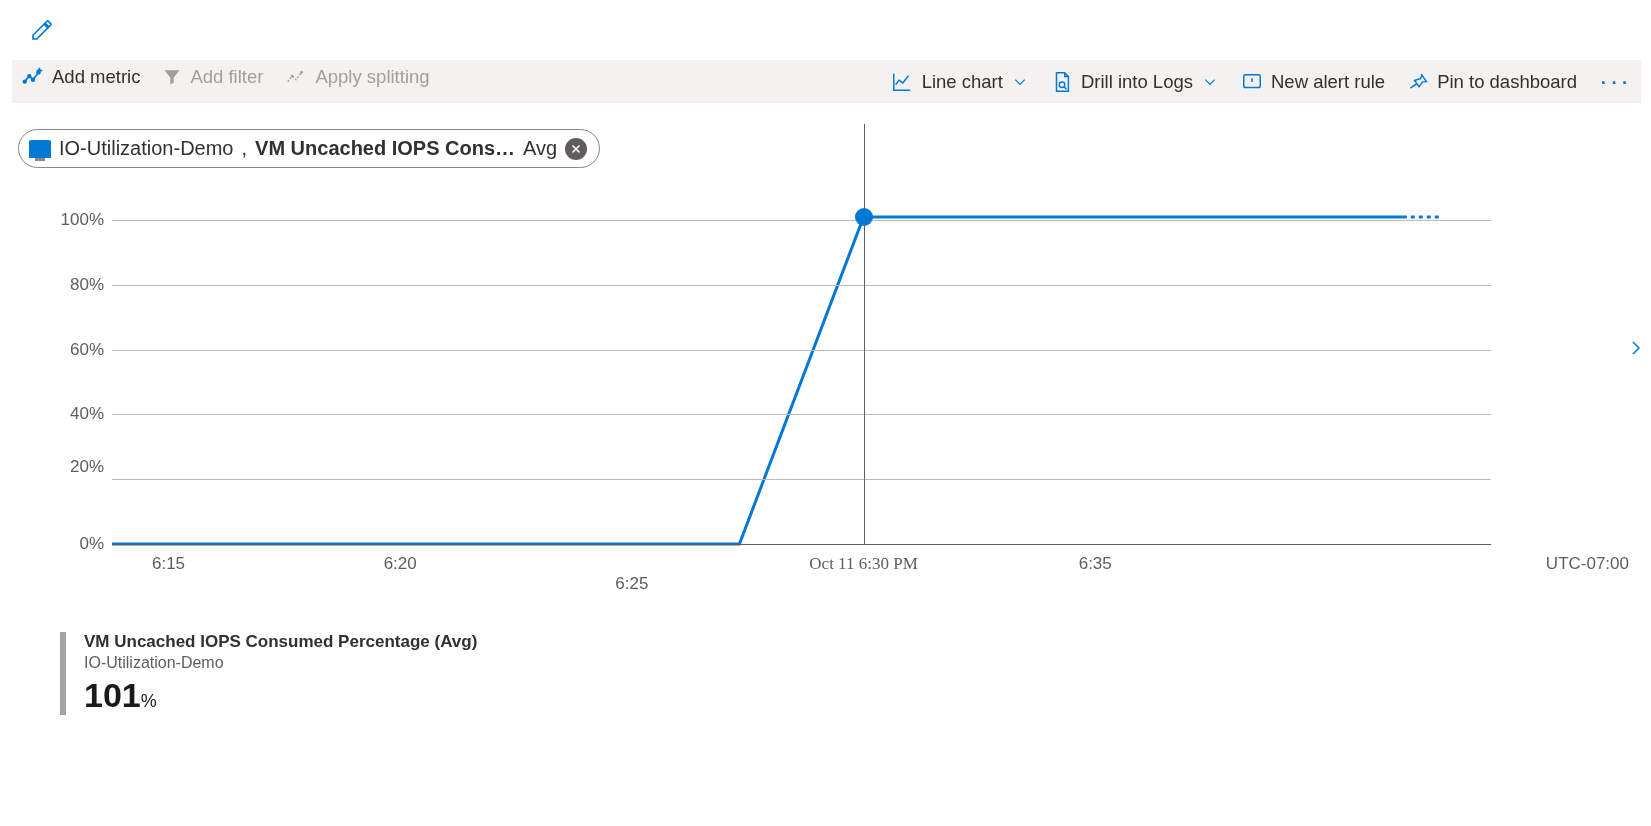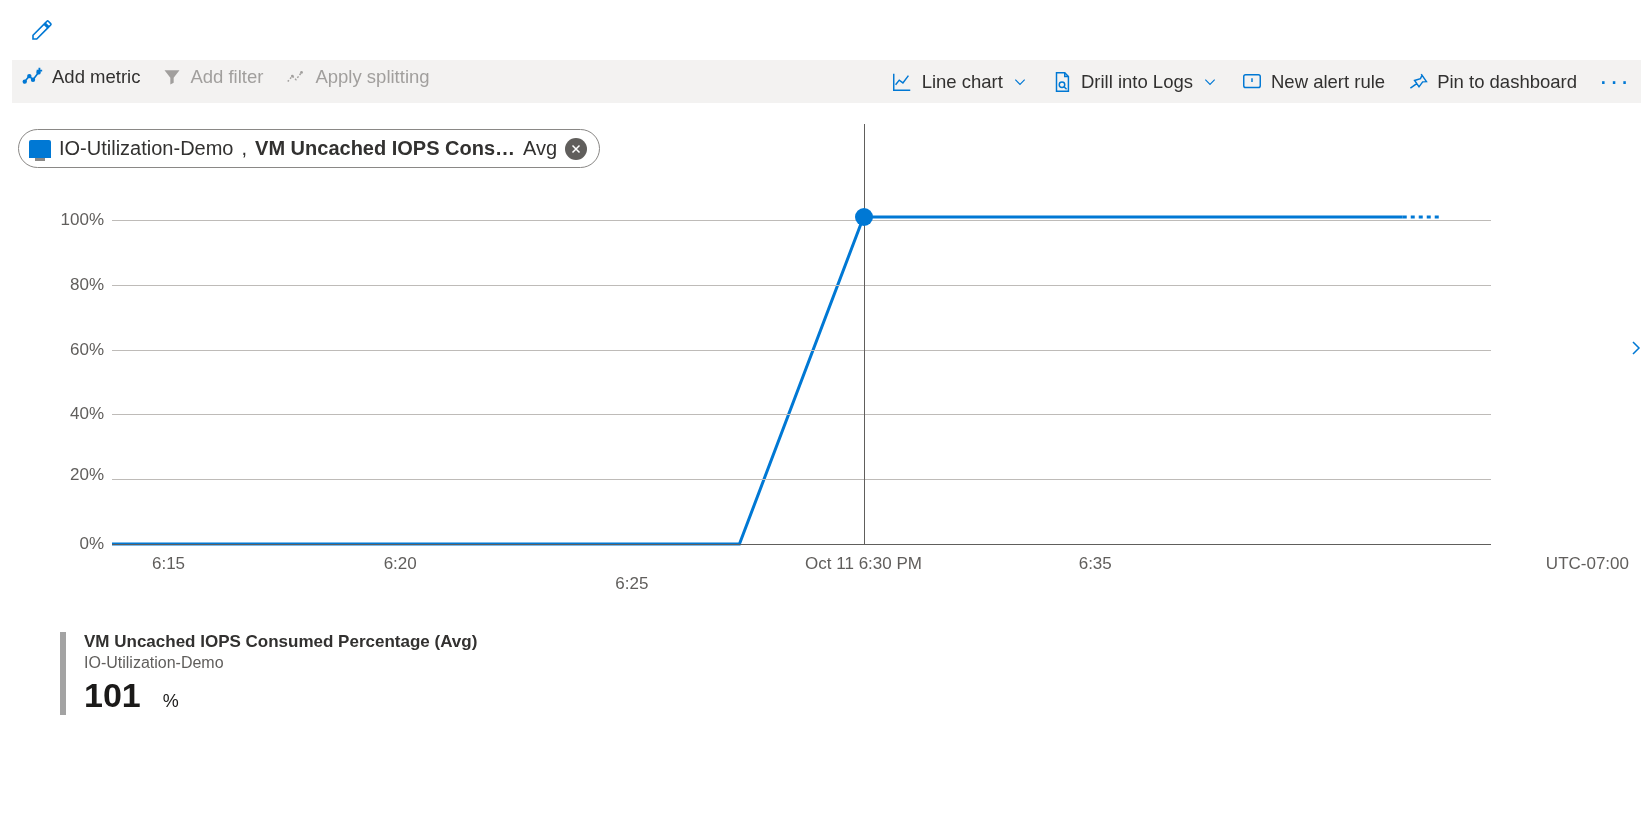--- a/index.html
+++ b/index.html
@@ -61,21 +61,21 @@
   .xlabel { position: absolute; transform: translateX(-50%); white-space: nowrap; }
   .tz-label { position: absolute; right: 12px; top: 350px; font-size: 17px; color: #605e5c; }
   svg.series { position: absolute; left: 0; top: 0; width: 100%; height: 100%; overflow: visible; }
   .marker-line { position: absolute; top: -80px; bottom: 0; width: 1.5px; background: #605e5c; }
   .marker-dot { position: absolute; width: 18px; height: 18px; border-radius: 50%; background: #0078d4; transform: translate(-50%,-50%); }
   .nav-chevron { position: absolute; right: -4px; top: 130px; }
   .legend { margin: 8px 0 0 48px; display: flex; gap: 16px; }
   .legend-item { border-left: 6px solid #a3a3a3; padding-left: 18px; }
   .legend-title { font-size: 17px; font-weight: 600; color: #323130; }
   .legend-sub { font-size: 16px; color: #605e5c; margin-top: 2px; }
-  .legend-val { font-size: 34px; font-weight: 700; color: #1b1a19; margin-top: 4px; display: flex; align-items: baseline; gap: 22px; }
+  .legend-val { font-size: 34px; font-weight: 700; color: #1b1a19; margin-top: 4px; display: flex; align-items: baseline; gap: 0; }
   .legend-val .unit { font-size: 18px; font-weight: 400; }
 </style>
 </head>
 <body>
 
 <div class="title-row">
   <span class="icon-btn">
     <svg width="24" height="24" viewBox="0 0 24 24" fill="none" stroke="#0078d4" stroke-width="1.6">
         <path d="M3 17.25V21h3.75L17.8 9.94l-3.75-3.75L3 17.25zM20.7 7.04a1 1 0 0 0 0-1.41l-2.34-2.34a1 1 0 0 0-1.41 0l-1.83 1.83 3.75 3.75 1.83-1.83z"></path>
       </svg>
@@ -165,21 +165,21 @@
           <path d="M5 5l14 14M19 5L5 19"></path>
         </svg>
     </span>
   </span>
 </div>
 
 <div class="chart-wrap">
   <div class="chart-inner">
     <div class="ylabels">
         <div class="ylabel" style="top: 340px;">0%</div>
-        <div class="ylabel" style="top: 271px; text-align: center;">20%</div>
+        <div class="ylabel" style="top: 263px; text-align: center;">20%</div>
         <div class="ylabel" style="top: 210.476px;">40%</div>
         <div class="ylabel" style="top: 145.714px;">60%</div>
         <div class="ylabel" style="top: 80.9524px;">80%</div>
         <div class="ylabel" style="top: 16.1905px;">100%</div>
       </div>
     <div class="plot">
       <svg class="series" preserveAspectRatio="none" viewBox="0 0 100 100">
           <path d="M0 100 L45.5 100 L54.5 3.80952380952381 L93.6 3.80952380952381 " stroke="#0078d4" stroke-width="1" fill="none" vector-effect="non-scaling-stroke" style="stroke-width: 3px;"></path>
           <path d="M93.6 3.80952380952381 L96.5 3.80952380952381" stroke="#0078d4" fill="none" vector-effect="non-scaling-stroke" stroke-dasharray="4 4" style="stroke-width: 3px;"></path>
         </svg>
@@ -190,21 +190,21 @@
         <div class="grid-line" style="top: 80.9524px;"></div>
         <div class="grid-line" style="top: 16.1905px;"></div>
         <div class="marker-line" style="left: 54.5%;"></div>
         <div class="marker-dot" style="left: 54.5%; top: 12.9524px;"></div>
       </div>
     <div class="xaxis-line"></div>
     <div class="xlabels">
         <div class="xlabel" style="left: 4.1%;">6:15</div>
         <div class="xlabel" style="left: 20.9%;">6:20</div>
         <div class="xlabel" style="left: 37.7%; margin-top: 20px;">6:25</div>
-        <div class="xlabel" style="left: 54.5%;">Oct 11 6:30 PM</div>
+        <div class="xlabel" style="left: 54.5%; font-family: Liberation Serif, serif;">Oct 11 6:30 PM</div>
         <div class="xlabel" style="left: 71.3%;">6:35</div>
       </div>
     <div class="tz-label">UTC-07:00</div>
     <span class="nav-chevron">
       <svg width="18" height="28" viewBox="0 0 24 24" fill="none" stroke="#0078d4" stroke-width="2">
           <path d="M8 4l8 8-8 8"></path>
         </svg>
     </span>
   </div>
   <div class="legend">

